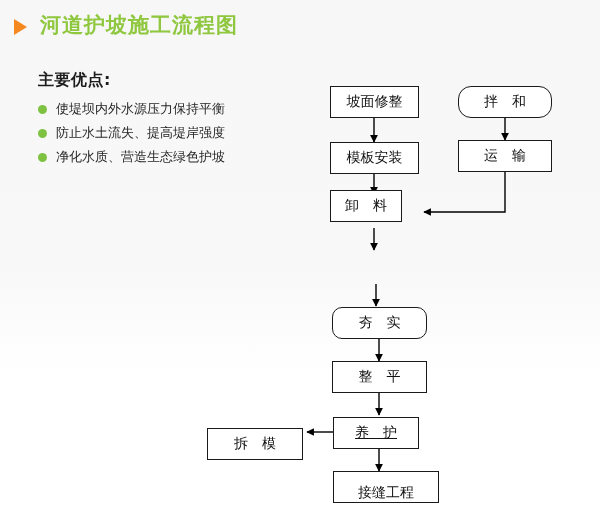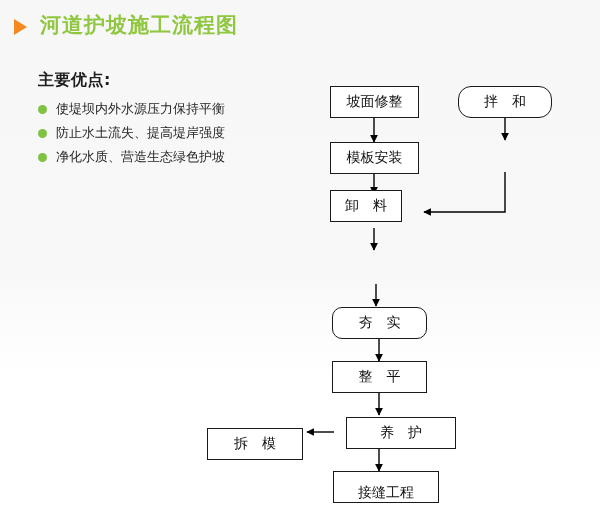--- a/index.html
+++ b/index.html
@@ -185,31 +185,34 @@
 
 
     <div class="node" style="left:332px; top:307px; width:95px; height:32px;border-radius:10px;">
       <span class="node-label">夯　实</span>
     </div>
 
     <div class="node" style="left:332px; top:361px; width:95px; height:32px;">
       <span class="node-label">整　平</span>
     </div>
 
-    <div class="node" style="left:346px; top:417px; width:110px; height:32px;">
+    <div class="node" style="left:333px; top:417px; width:86px; height:32px;text-decoration:underline;">
       <span class="node-label">养　护</span>
     </div>
 
     <div class="node" style="left:333px; top:471px; width:106px; height:32px;align-items:flex-end;">
       <span class="node-label">接缝工程</span>
     </div>
 
     <div class="node" style="left:458px; top:86px; width:94px; height:32px;border-radius:13px;">
       <span class="node-label">拌　和</span>
     </div>
 
+    <div class="node" style="left:458px; top:140px; width:94px; height:32px;">
+      <span class="node-label">运　输</span>
+    </div>
 
     <div class="node" style="left:207px; top:428px; width:96px; height:32px;">
       <span class="node-label">拆　模</span>
     </div>
 
   </div>
 </div>
 
 </body></html>

